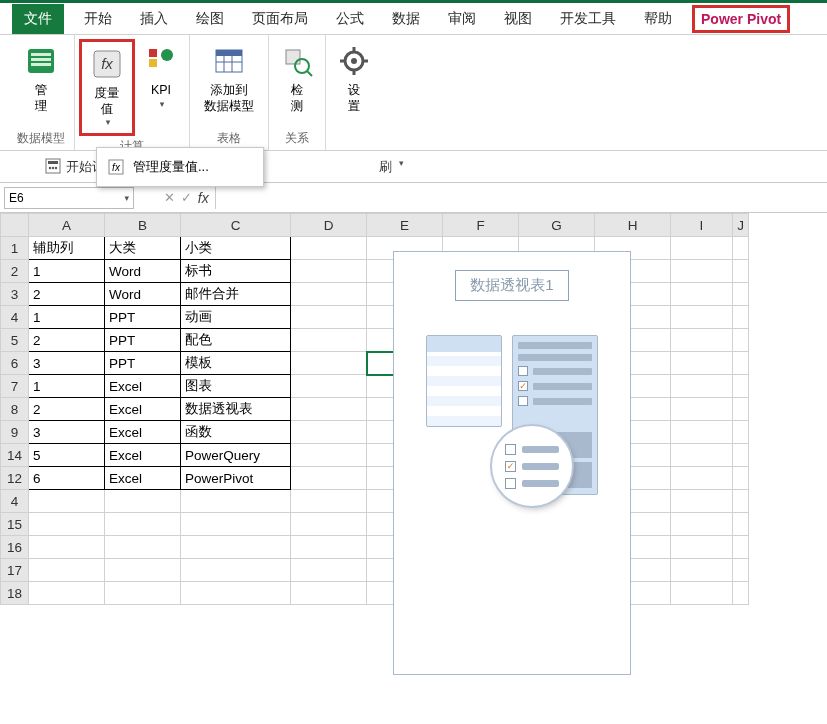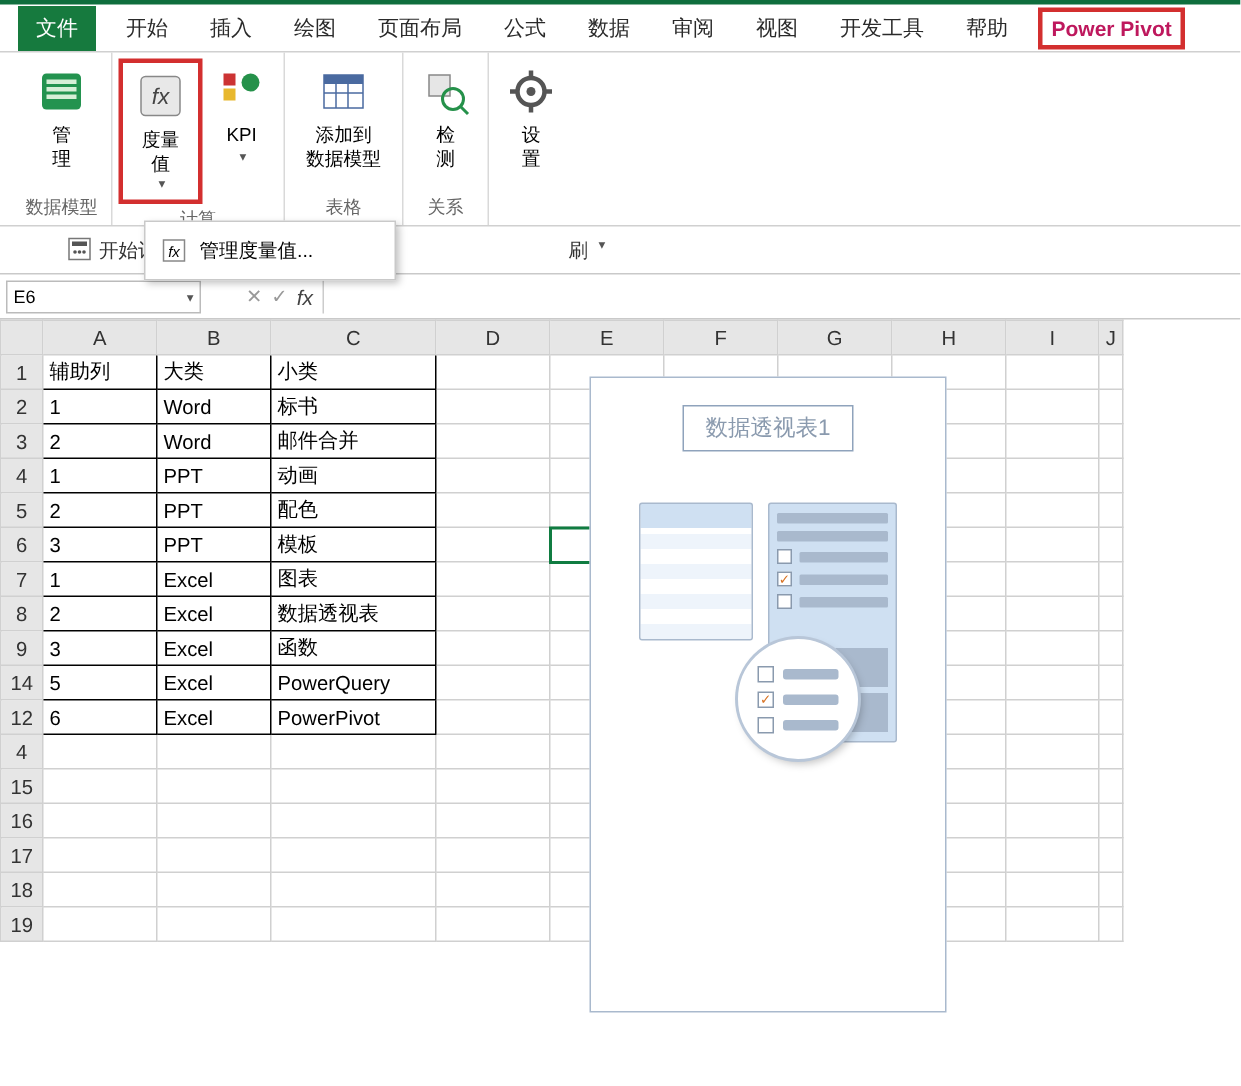--- a/index.html
+++ b/index.html
@@ -457,33 +457,20 @@
           <td></td>
           <td></td>
           <td></td>
           <td></td>
           <td></td>
           <td></td>
           <td></td>
         </tr>
     <tr>
           <td class="rowh">18</td>
-          <td></td>
-          <td></td>
-          <td></td>
-          <td></td>
-          <td></td>
-          <td></td>
-          <td></td>
-          <td></td>
-          <td></td>
-          <td></td>
-        </tr>
-    <tr>
-          <td class="rowh">19</td>
           <td></td>
           <td></td>
           <td></td>
           <td></td>
           <td></td>
           <td></td>
           <td></td>
           <td></td>
           <td></td>
           <td></td>

